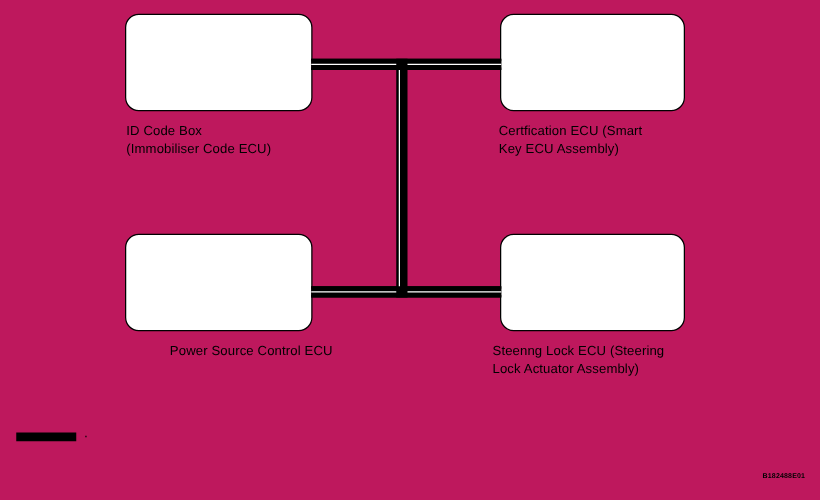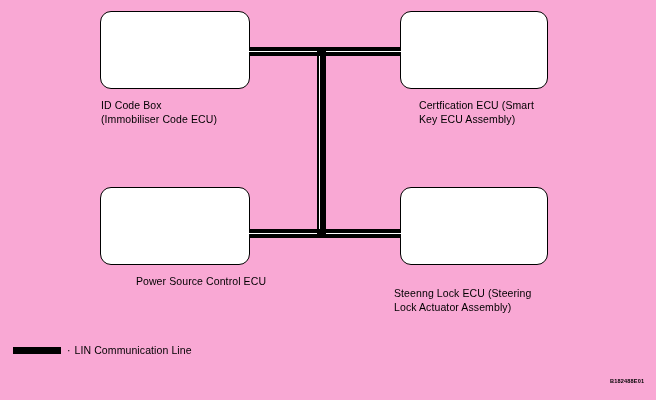--- a/index.html
+++ b/index.html
@@ -4,21 +4,21 @@
 <style>
   html, body {
     margin: 0;
     padding: 0;
     background: #ffffff;
   }
   #page {
     position: relative;
     width: 656px;
     height: 400px;
-    background: #f9a8d4;
+    background: #be185d;
     font-family: "Liberation Sans", sans-serif;
     overflow: hidden;
   }
 
   
   .ecu-box {
     position: absolute;
     box-sizing: border-box;
     background: #ffffff;
     border: 1.6px solid #000000;
@@ -116,29 +116,28 @@
     <div class="bus-h-inner" style="left:0; top:1.8px; width:152px;"></div>
   </div>
 
   <div class="bus-v" style="left:317px; top:47px; width:9px; height:191px;">
     <div class="bus-v-inner" style="left:1.8px; top:9px; height:173px;"></div>
   </div>
 
   <div class="caption" style="left:101px; top:99px; width:190px;">ID Code Box
 (Immobiliser Code ECU)</div>
 
-  <div class="caption" style="left:419px; top:99px; width:180px;">Certfication ECU (Smart
+  <div class="caption" style="left:399px; top:99px; width:180px;">Certfication ECU (Smart
 Key ECU Assembly)</div>
 
   <div class="caption" style="left:101px; top:275px; width:200px;text-align:center;">Power Source Control ECU</div>
 
-  <div class="caption" style="left:394px; top:287px; width:190px;">Steenng Lock ECU (Steering
+  <div class="caption" style="left:394px; top:275px; width:190px;">Steenng Lock ECU (Steering
 Lock Actuator Assembly)</div>
 
   <div class="legend" style="left:13px; top:344px;">
     <div class="legend-swatch"></div>
     <div class="legend-dot">·</div>
-    <div class="legend-label">LIN Communication Line</div>
   </div>
 
   <div class="fig-code" style="left:610px; top:378px;">B182488E01</div>
 
 </div>
 
 </body></html>

